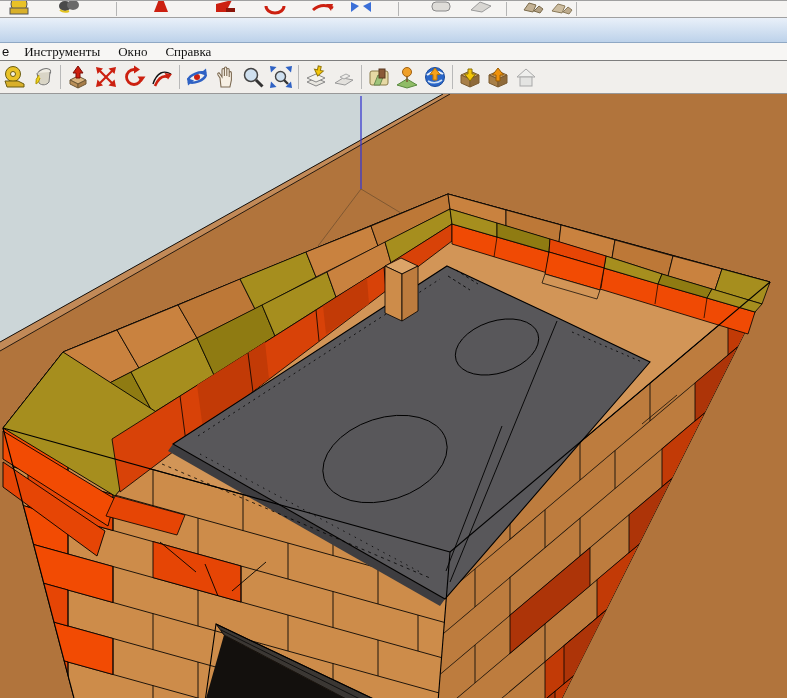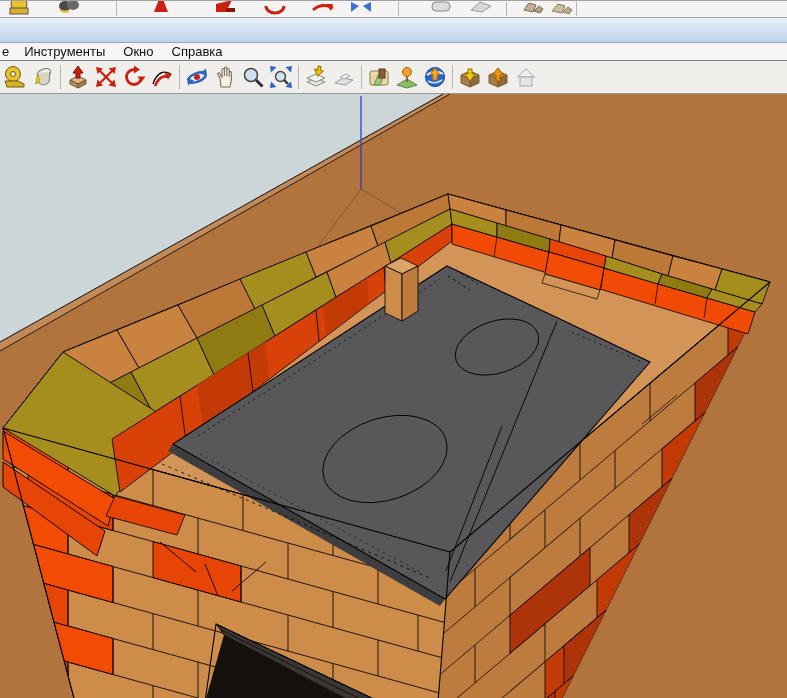--- a/index.html
+++ b/index.html
@@ -13,21 +13,21 @@
   .strip-icon{position:absolute;top:-11px;width:26px;height:26px;}
   .strip-sep{position:absolute;top:1px;width:1px;height:14px;background:#b5b5b5;}
 
   
   .titlebar{height:24px;background:linear-gradient(var(--title_grad_top),var(--title_grad_bottom));
     border-bottom:1px solid #8fa8c4;}
 
   
   .menubar{height:17px;background:var(--menu_bg);display:flex;align-items:center;
     font-size:13px;color:var(--menu_text);border-bottom:1px solid #7e7e7e;}
-  .menu-item{padding:16px 9px;line-height:17px;cursor:default;}
+  .menu-item{padding:16px 9px;line-height:17px;cursor:default;font-family:Liberation Serif, serif;}
   .menu-fragment{padding:0 6px 0 2px;line-height:17px;}
 
   
   .toolbar{height:32px;background:var(--toolbar_bg);display:flex;align-items:center;
     border-bottom:1px solid #989898;padding-left:1px;}
   .tb-btn{width:28px;height:28px;display:flex;align-items:center;justify-content:center;}
   .tb-sep{width:1px;height:24px;background:#b8b8b8;margin:0 3px;}
 
   
   .viewport{position:relative;width:787px;height:608px;}

